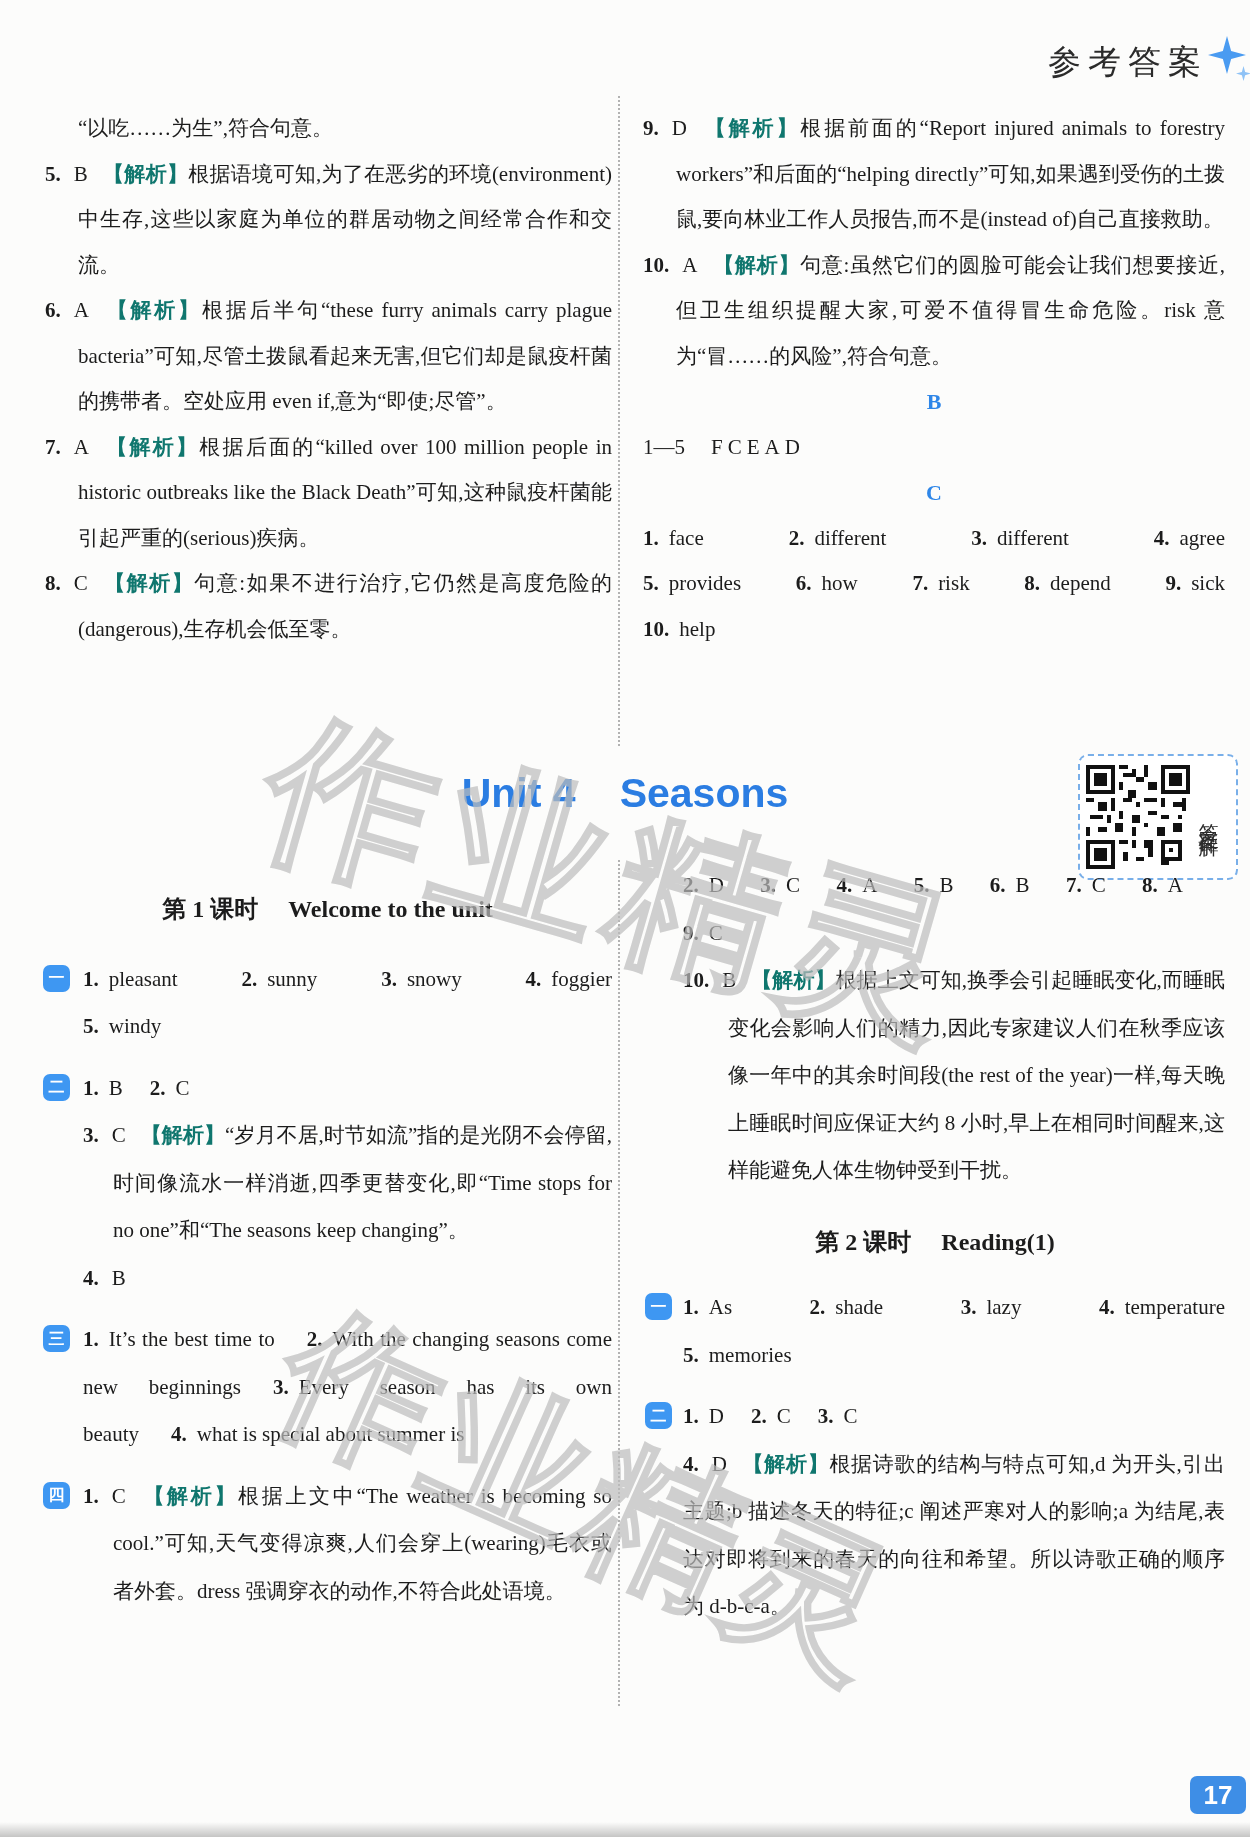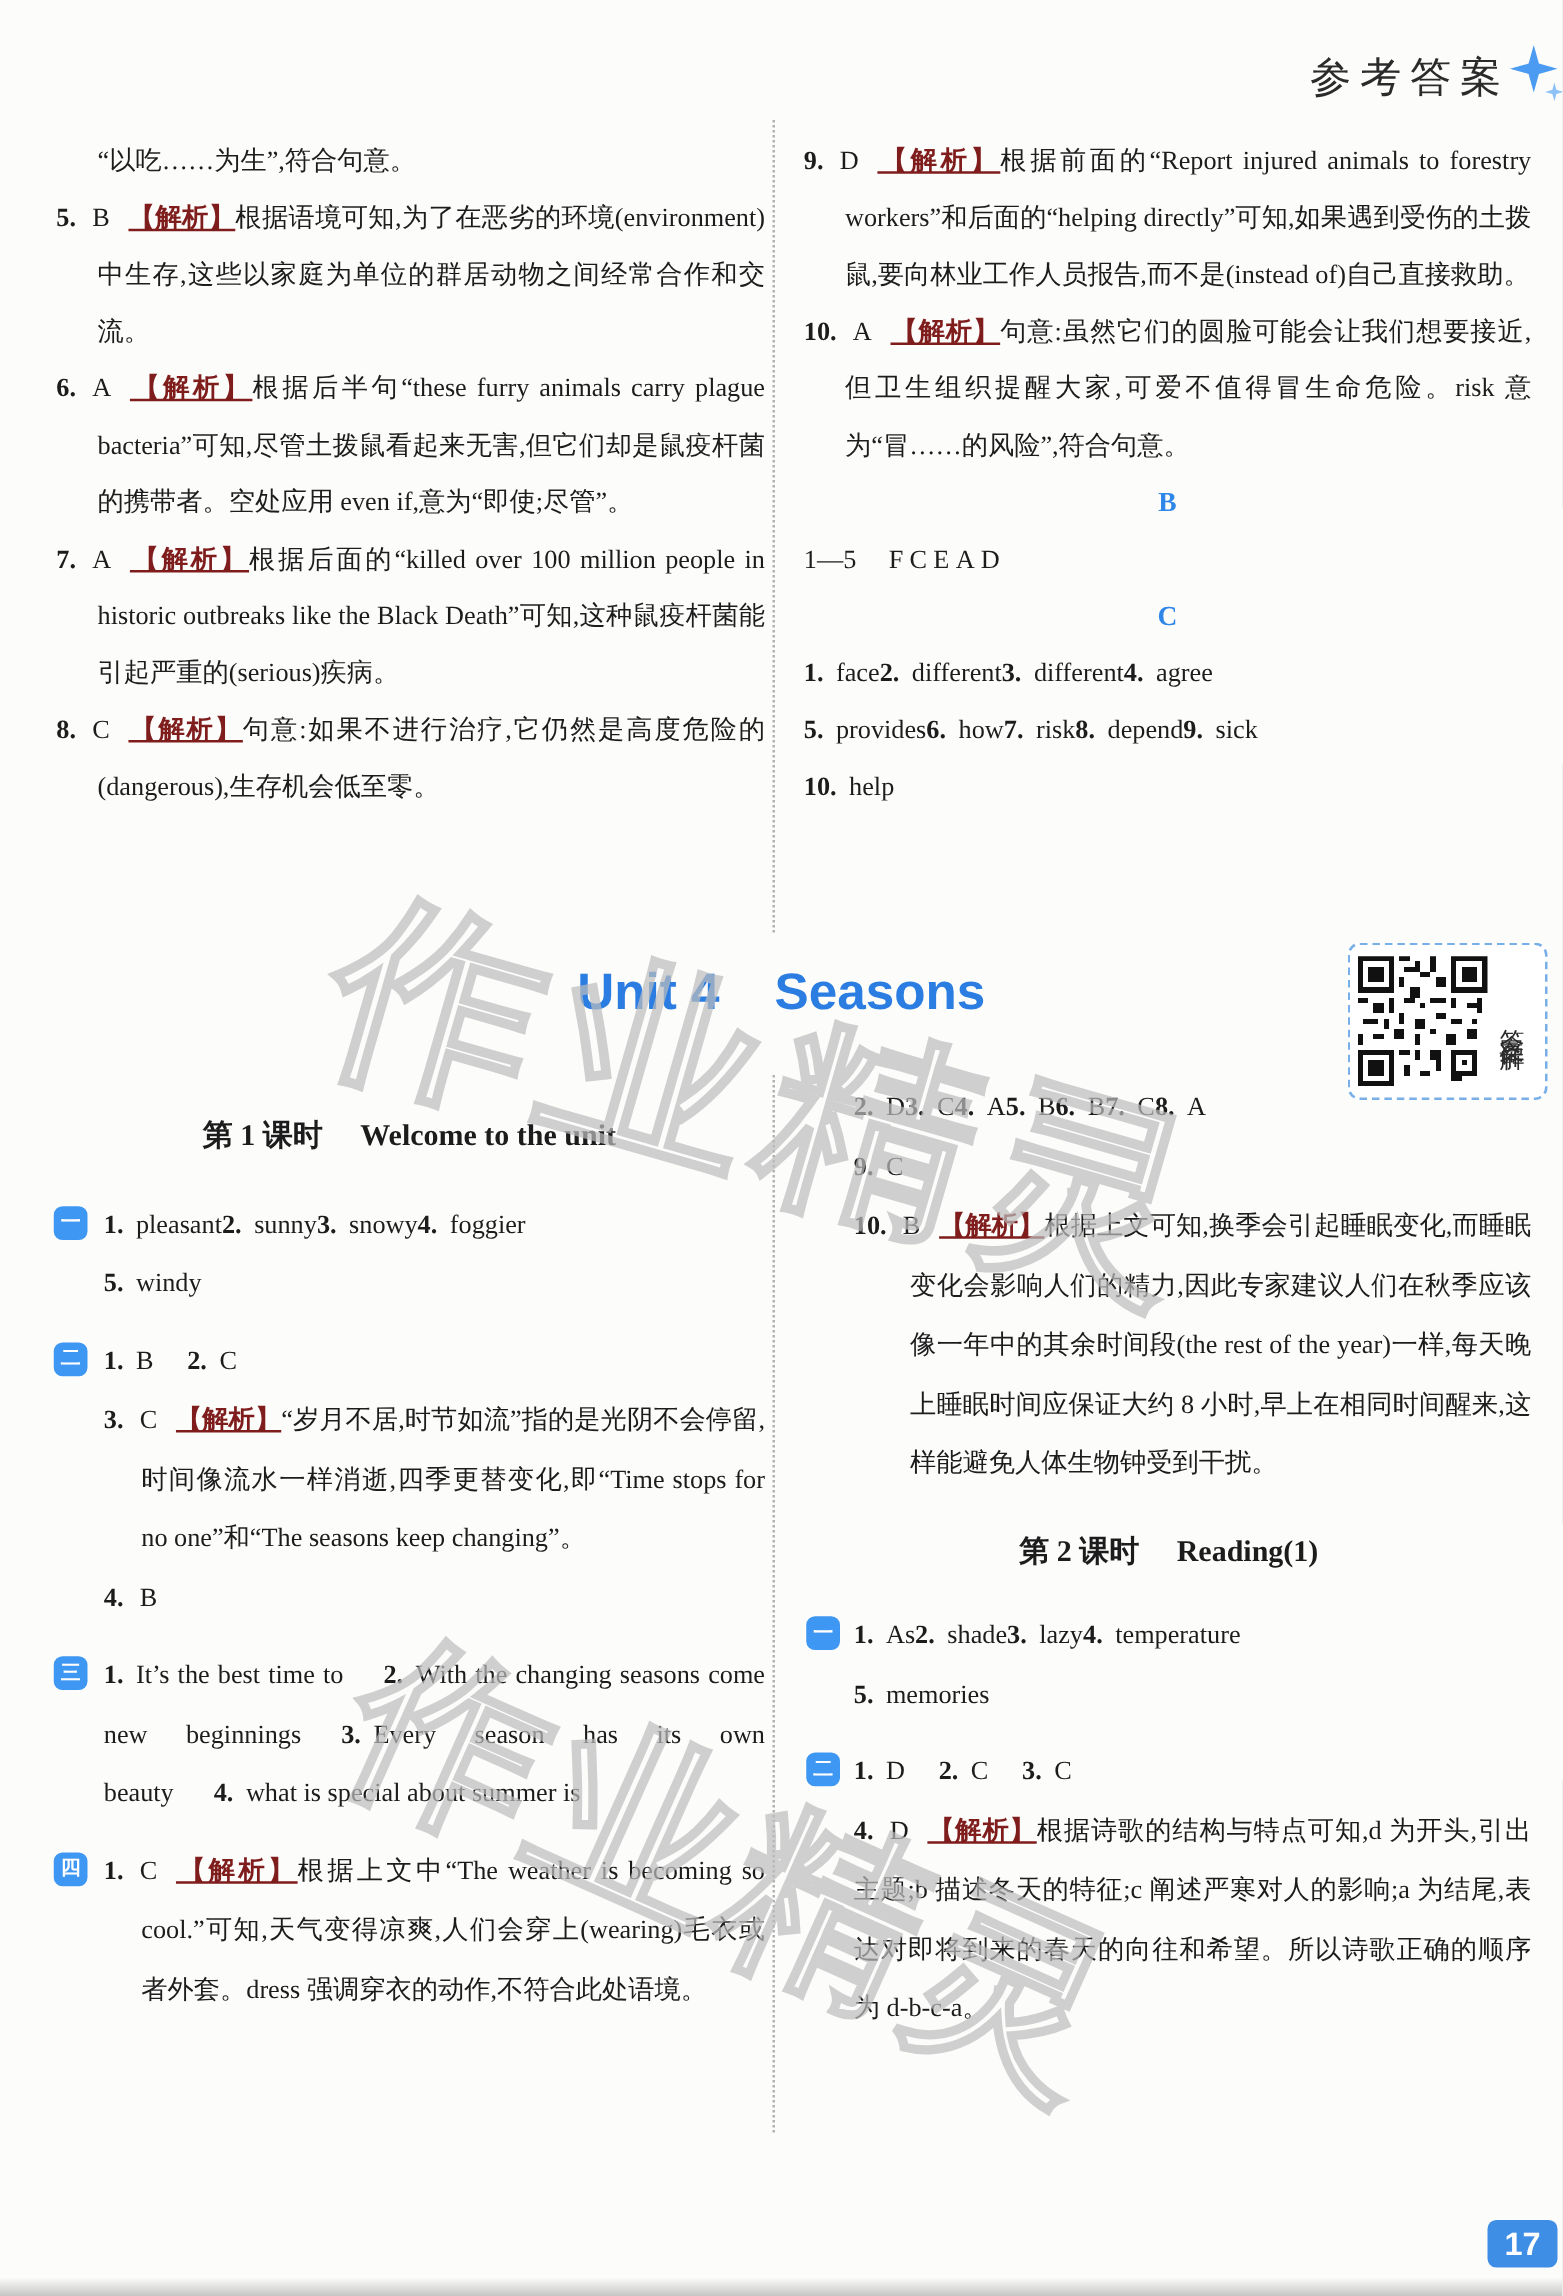--- a/index.html
+++ b/index.html
@@ -12,26 +12,26 @@
   .sparkle svg{display:block}
   .sparkle-small{position:absolute;left:1236px;top:66px;width:15px;height:15px;}
   
   .col{position:absolute;font-size:21px;line-height:45.5px;text-align:justify;}
   .col-l{left:45px;top:106px;width:567px;}
   .col-r{left:643px;top:106px;width:582px;}
   .item{padding-left:33px;text-indent:-33px;margin:0;}
   .cont{padding-left:33px;margin:0;}
   .num{font-weight:700;margin-right:13px;}
   .ans{margin-right:15px;}
-  .marker{color:#7f1d1d;font-weight:700;text-decoration:underline;}
+  .marker{color:#0f766e;font-weight:700;}
   .sec-head{text-align:center;color:#2e86e8;font-weight:700;font-size:22px;}
   .range-line .rng{font-weight:400;margin-right:26px;}
   .range-line .letters{letter-spacing:5px;}
   .row{display:flex;margin:0;}
-  .row.spread{}
+  .row.spread{justify-content:space-between;}
   .row.start{justify-content:flex-start;gap:27px;}
   .pair .n{font-weight:700;margin-right:10px;}
   
   .divider{position:absolute;width:0;border-left:2px dotted #b2b2b2;}
   .div1{left:618px;top:96px;height:650px;}
   .div2{left:618px;top:860px;height:846px;}
   
   .unit-title{position:absolute;left:0;top:770px;width:1250px;text-align:center;
       font-family:"Liberation Sans","DejaVu Sans",sans-serif;font-weight:700;font-size:41px;color:#2b7de2;}
   .unit-title .ugap{display:inline-block;width:44px;}

